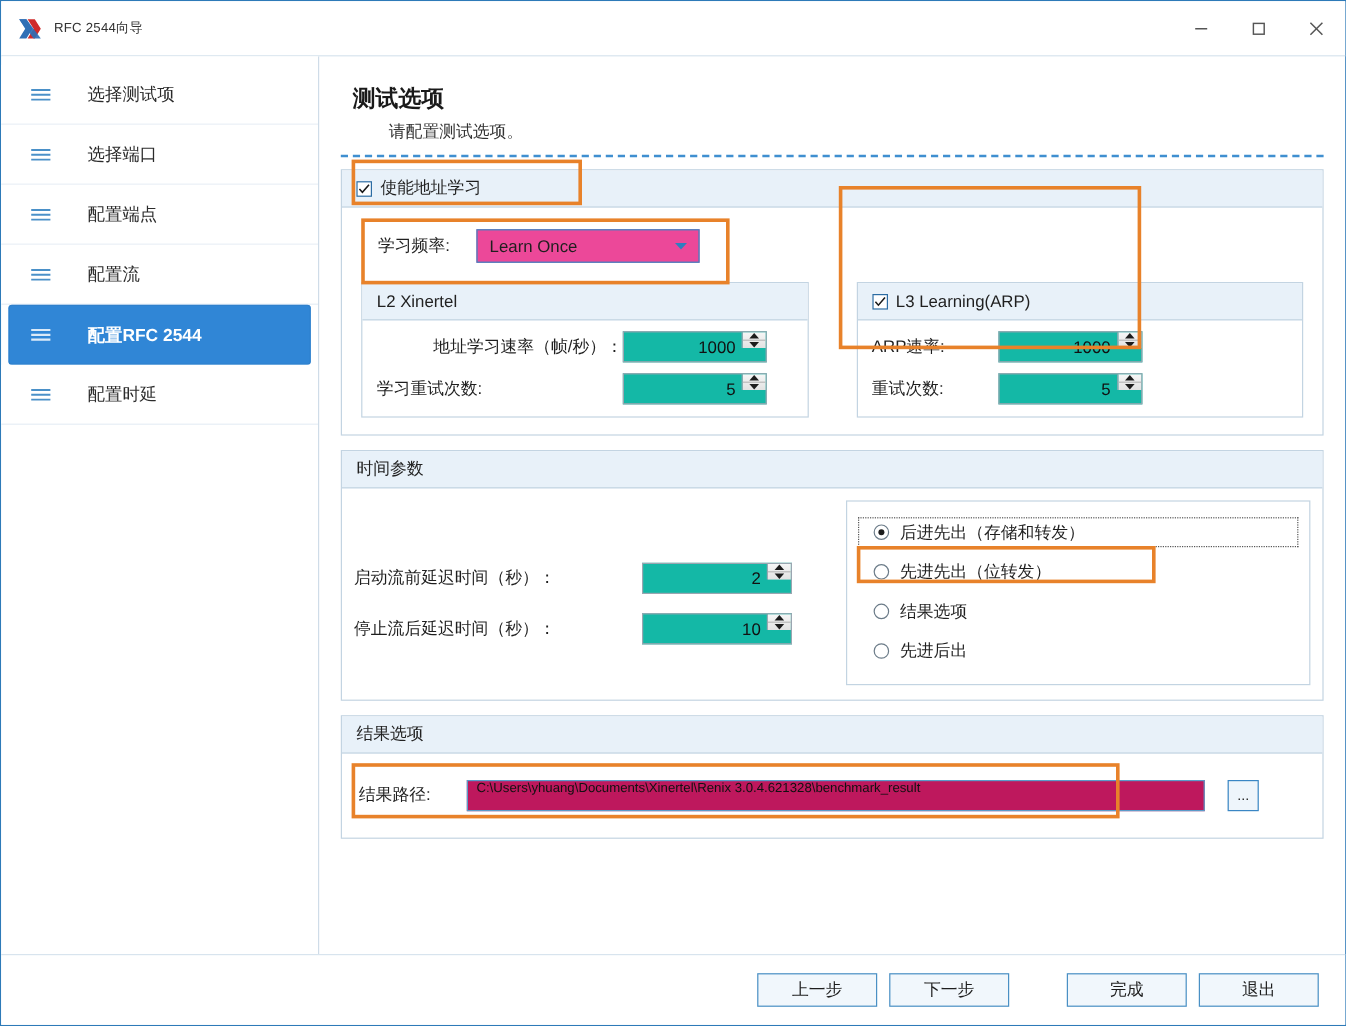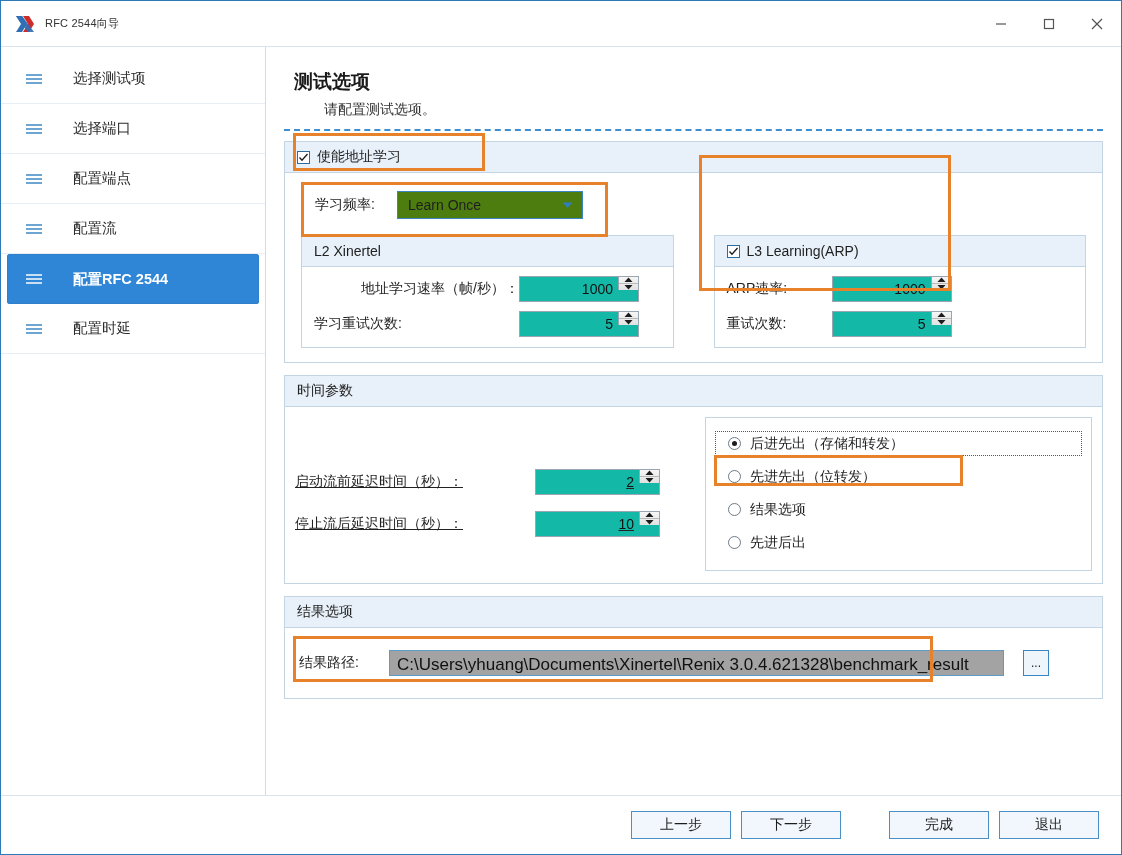--- a/index.html
+++ b/index.html
@@ -243,40 +243,40 @@
     justify-content: center;
   }
   .spin .btns div:first-child { border-bottom: 1px solid #b9b9b9; }
   .spin .btns svg { display: block; }
 
   .combo {
     width: 186px;
     height: 28px;
     box-sizing: border-box;
     border: 1px solid #3a86c4;
-    background: #4d7c0f;
+    background: #ec4899;
     display: inline-flex;
     align-items: center;
     padding: 0 8px 0 10px;
     font-size: 14px;
     color: #1f1f1f;
   }
   .combo .cv { flex: 1 1 auto; }
   .combo .arrow { flex: 0 0 12px; }
   .combo .arrow svg { display: block; }
 
   .textbox {
     height: 26px;
     box-sizing: border-box;
     border: 1px solid #5a9bc9;
-    background: #a3a3a3;
-    display: flex;
-    align-items: flex-end;
+    background: #be185d;
+    display: flex;
+    align-items: flex-start;
     padding: 0 7px;
-    font-size: 17px;
+    font-size: 11px;
     color: #111;
     white-space: nowrap;
     overflow: hidden;
   }
   .dotbtn {
     width: 26px;
     height: 26px;
     box-sizing: border-box;
     border: 1px solid #3a86c4;
     background: #eef5fb;
@@ -313,21 +313,21 @@
     height: 30px;
     display: flex;
     align-items: center;
     padding-left: 12px;
     font-size: 14px;
   }
   .subgroup-body { padding: 9px 12px 10px 12px; }
 
   
   .time-cols { display: flex; }
-  .time-left { width: 400px; flex: 0 0 400px; padding-top: 52px; text-decoration: underline; }
+  .time-left { width: 400px; flex: 0 0 400px; padding-top: 52px; }
   .time-right { flex: 1 1 auto; padding-left: 10px; }
 
   .radio-row {
     display: flex;
     align-items: center;
     height: 27px;
     font-size: 14px;
     color: #1f1f1f;
     padding-left: 14px;
     box-sizing: border-box;

